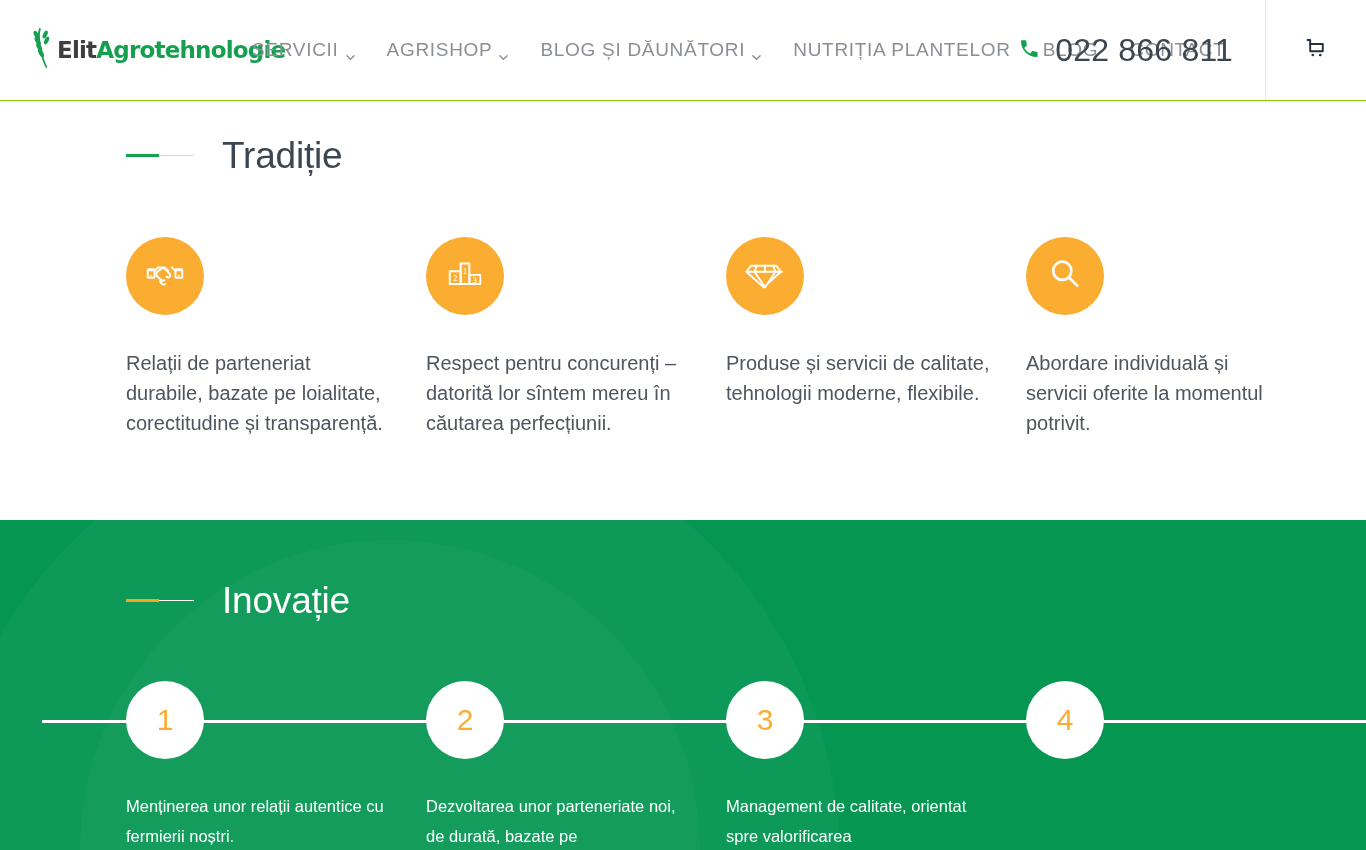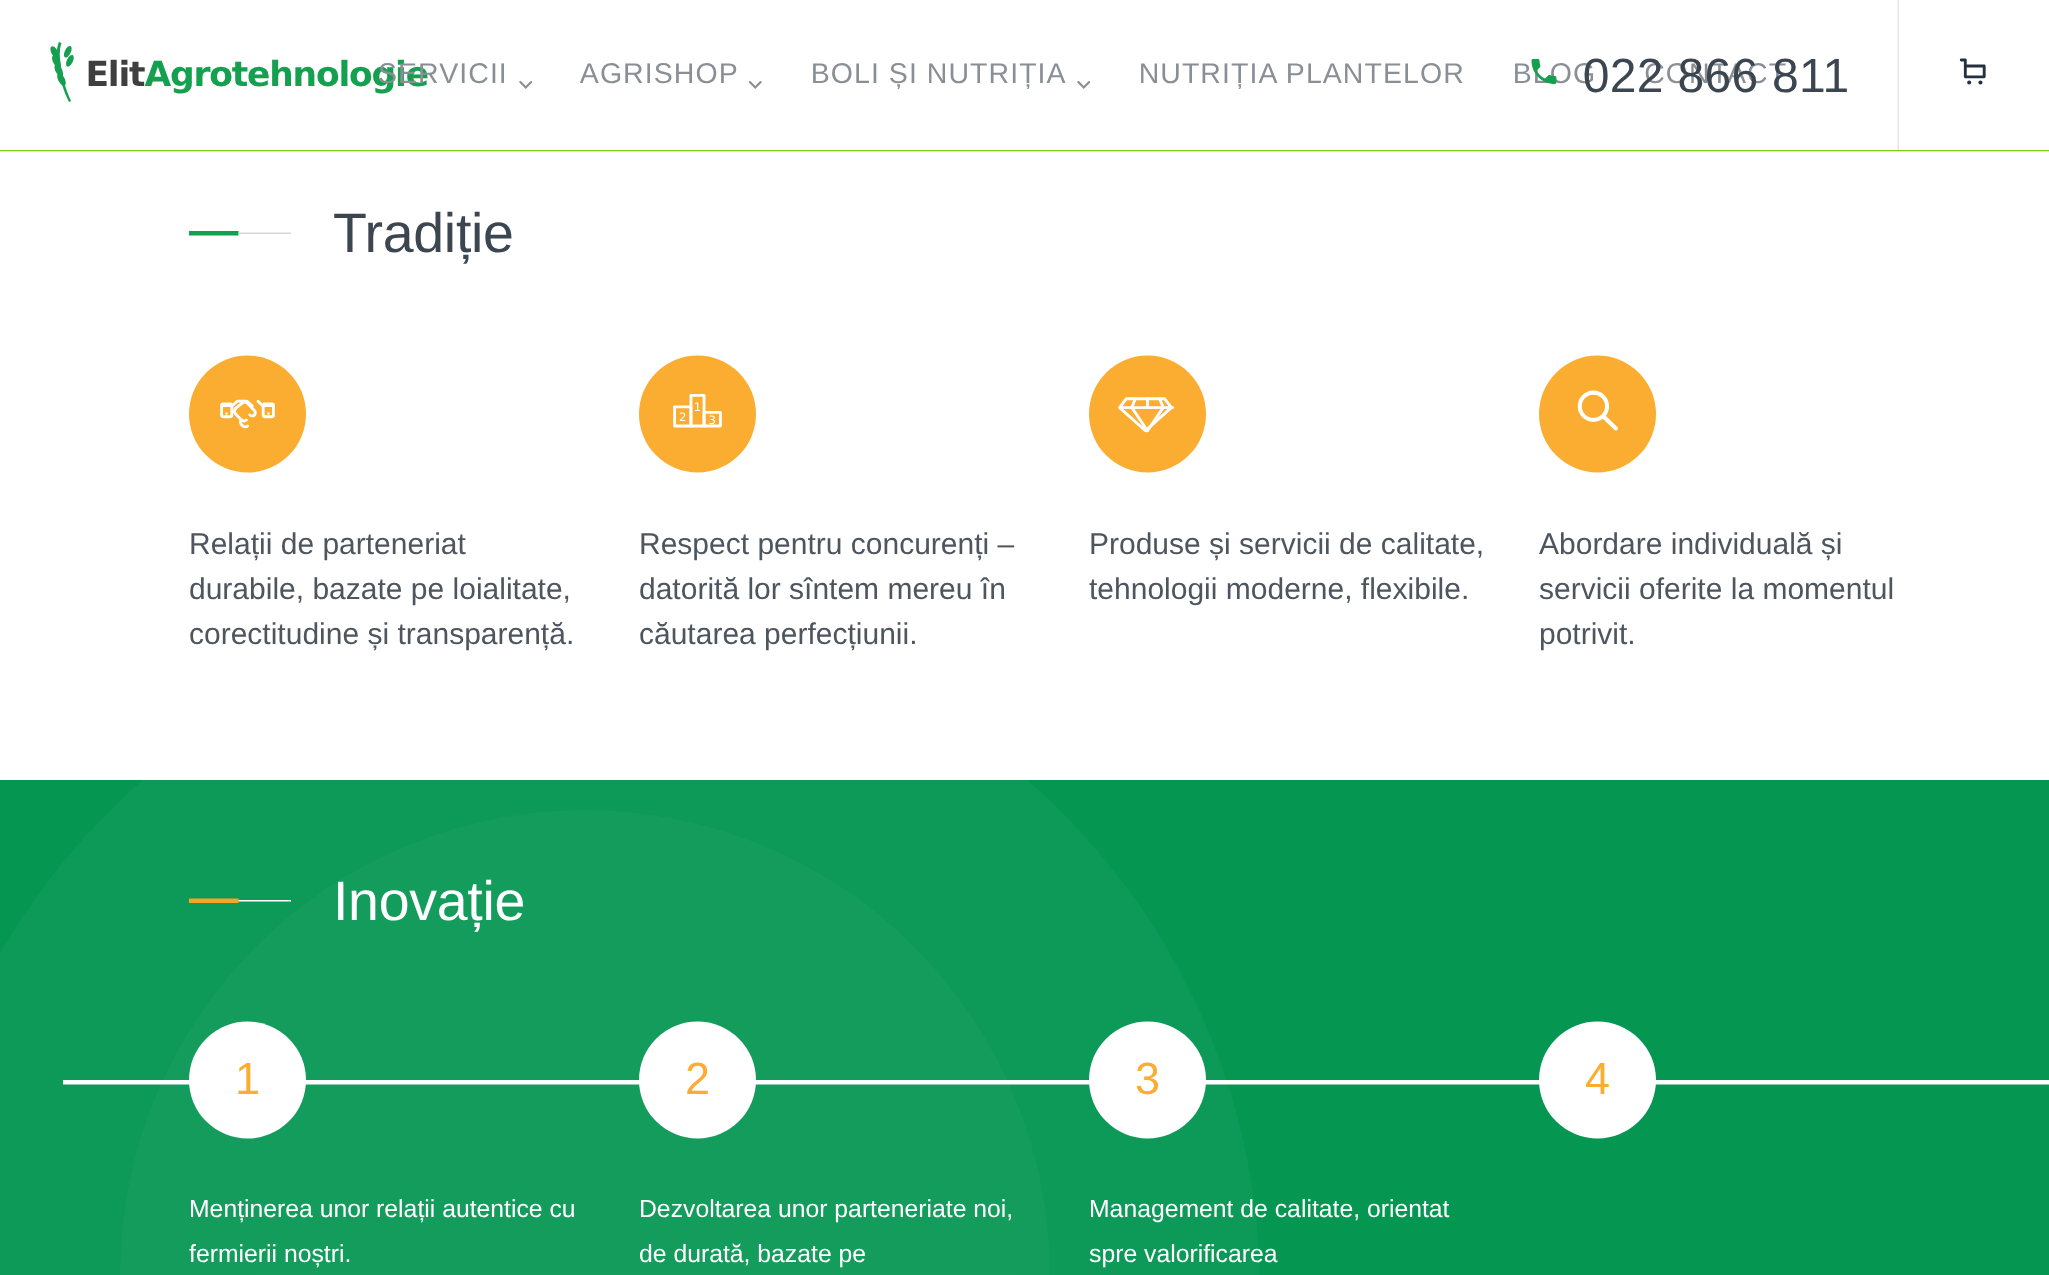--- a/index.html
+++ b/index.html
@@ -244,21 +244,21 @@
     </div>
     <div class="nav-item">
       <span>AGRISHOP</span>
       <span class="caret">
         <svg width="9" height="9" viewBox="0 0 10 10">
             <path d="M1 3 L5 7 L9 3" stroke="#8a8f96" stroke-width="1.6" fill="none" stroke-linecap="round"></path>
           </svg>
       </span>
     </div>
     <div class="nav-item">
-      <span>BOLI ȘI NUTRIȚIA</span>
+      <span>BLOG ȘI DĂUNĂTORI</span>
       <span class="caret">
         <svg width="9" height="9" viewBox="0 0 10 10">
             <path d="M1 3 L5 7 L9 3" stroke="#8a8f96" stroke-width="1.6" fill="none" stroke-linecap="round"></path>
           </svg>
       </span>
     </div>
     <div class="nav-item">
       <span>NUTRIȚIA PLANTELOR</span>
     </div>
     <div class="nav-item">

